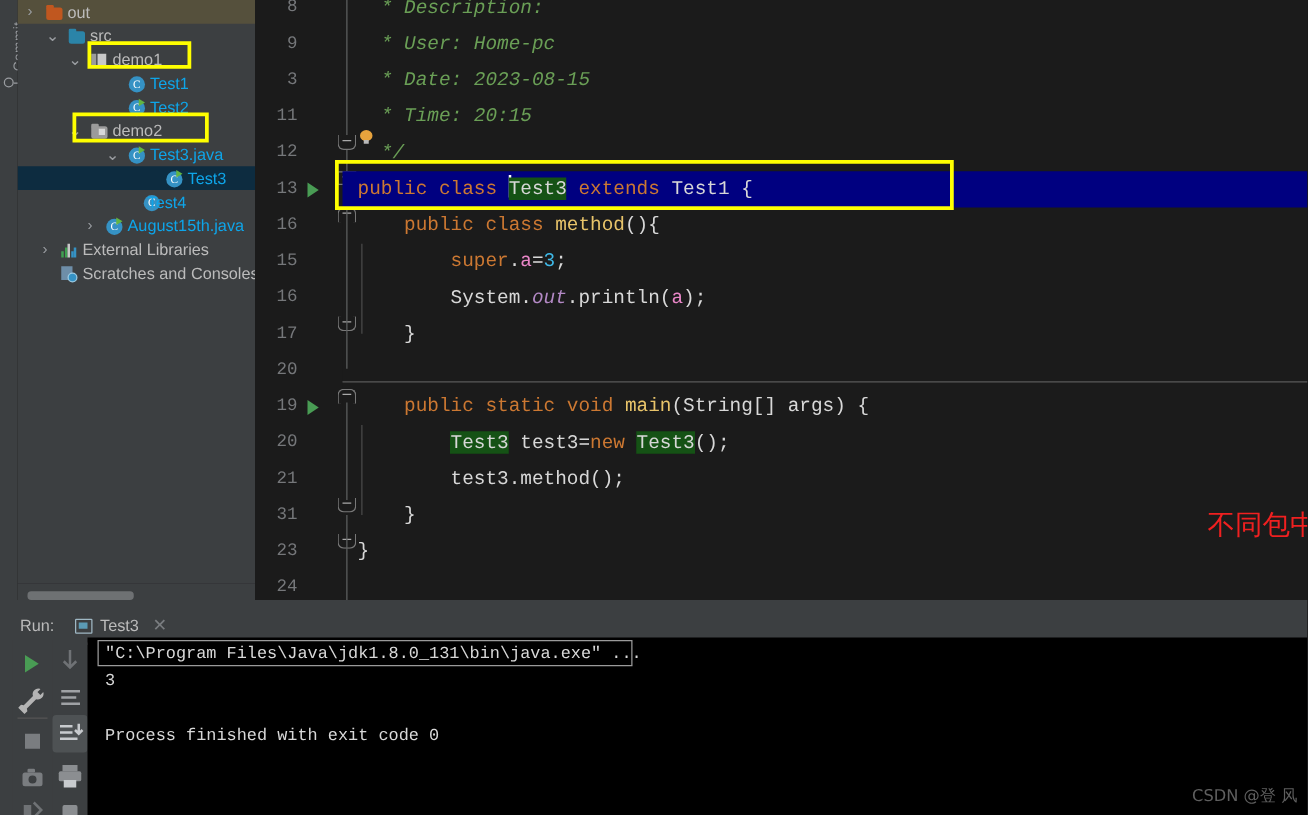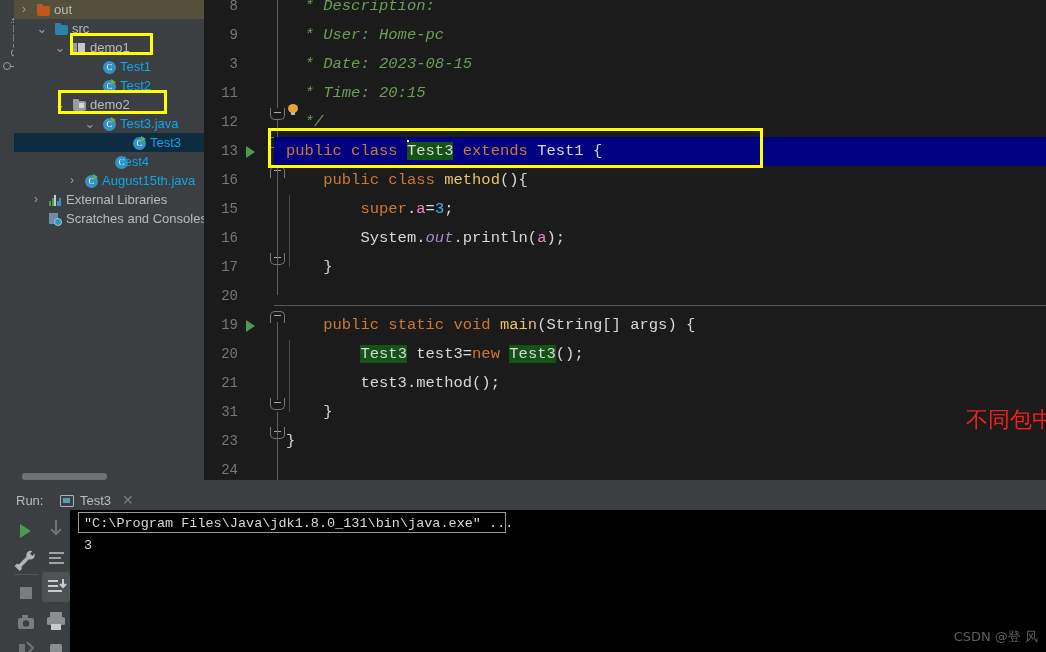--- a/index.html
+++ b/index.html
@@ -554,16 +554,17 @@
       <svg width="28" height="30" viewBox="0 0 28 30">
         <rect x="8" y="8" width="12" height="9" rx="1.5" fill="#8b8e91"></rect>
       </svg>
     </div>
   </div>
 
   <div id="console">
     <div id="cmdbox"></div>
   <div class="cline" style="top: 6px;">"C:\Program Files\Java\jdk1.8.0_131\bin\java.exe" ...</div>
       <div class="cline" style="top: 28px;">3</div>
+      <div class="cline" style="top: 72px;">Process finished with exit code 0</div>
     </div>
 
   <div id="watermark">CSDN @登 风</div>
 </div>
 
 </body></html>

